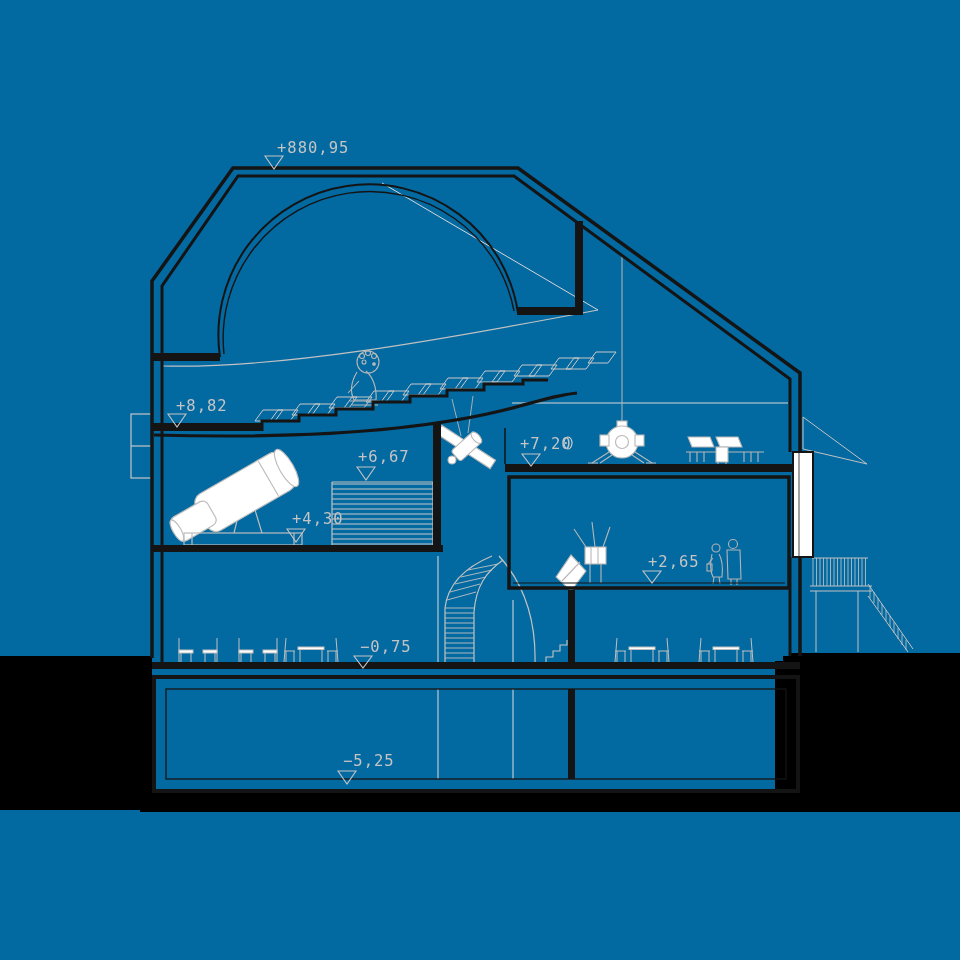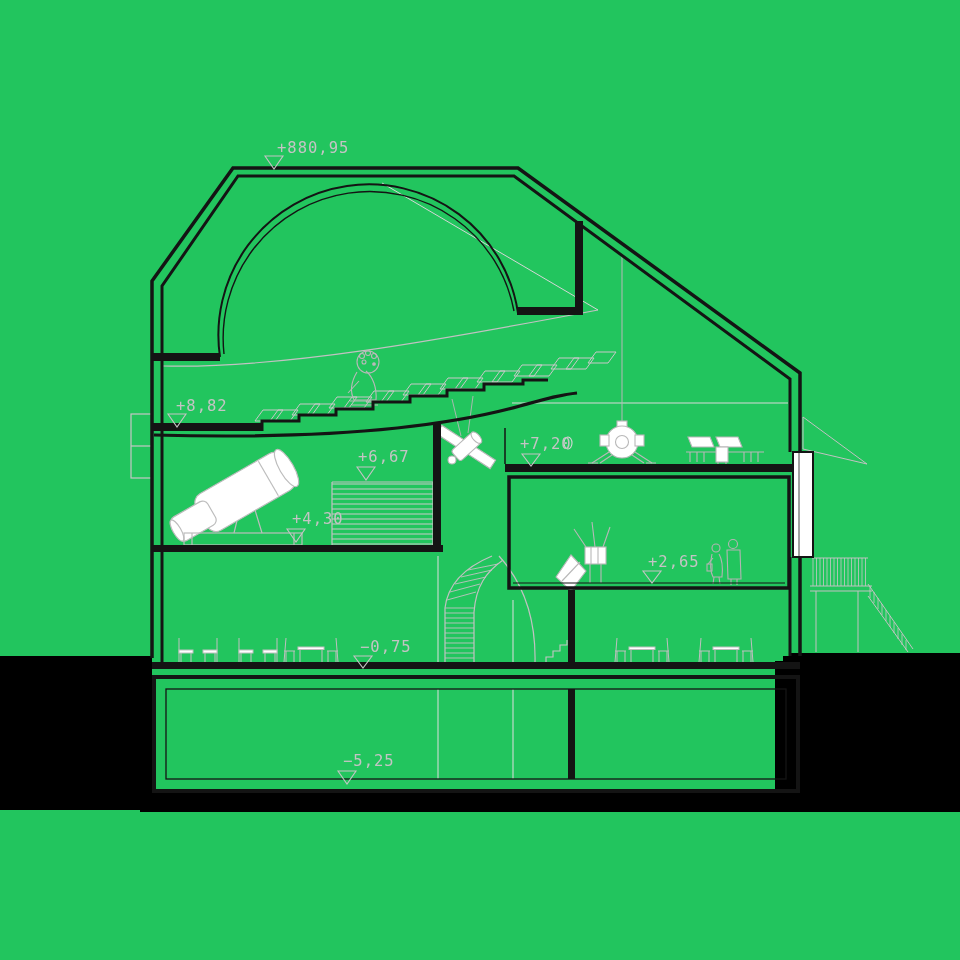--- a/index.html
+++ b/index.html
@@ -1,16 +1,16 @@
 <!DOCTYPE html>
 <html><head>
 <meta charset="utf-8">
 <style>
   html,body{margin:0;padding:0;background:#ffffff;}
-  .stage{width:960px;height:960px;position:relative;background:#22c55e;overflow:hidden;}
+  .stage{width:960px;height:960px;position:relative;background:#0369a1;overflow:hidden;}
   svg{display:block;}
   text.lvl{font-family:"DejaVu Sans Mono","Liberation Mono",monospace;font-size:15.5px;letter-spacing:1px;fill:#c4c4c4;}
 </style>
 </head>
 <body>
 
 <div class="stage">
 <svg width="960" height="960" viewBox="0 0 960 960">
 
   <g fill="#000000" stroke="none">

